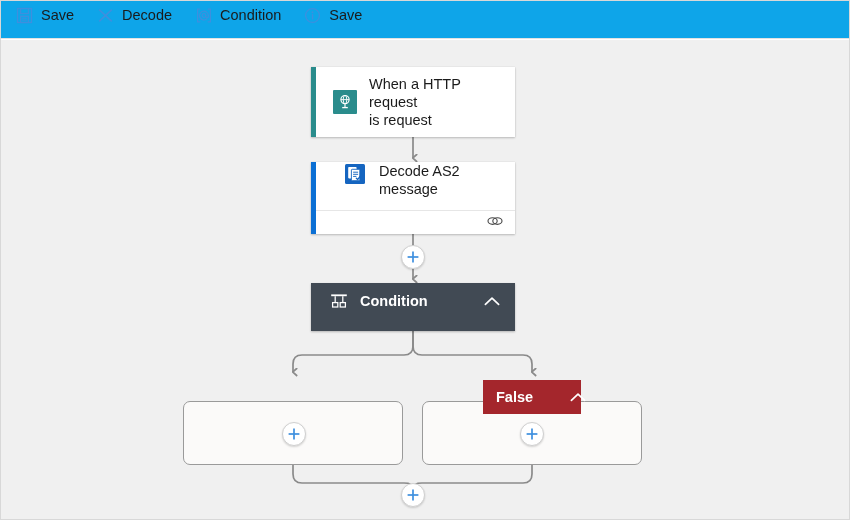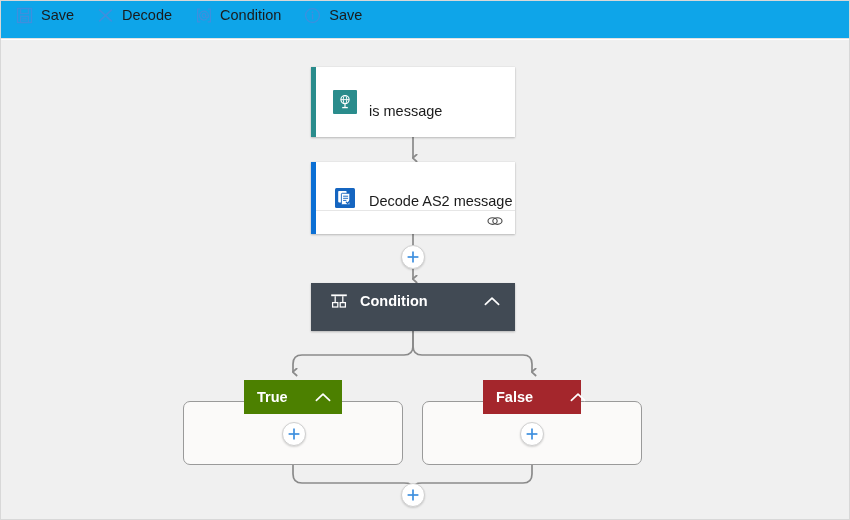--- a/index.html
+++ b/index.html
@@ -91,21 +91,21 @@
   
   #node-trigger{left:310px;top:27px;width:204px;height:70px;}
   #node-trigger .accent{background:#2A8C8C;}
   #node-trigger .node-icon{background:#2A8C8C;}
   #node-trigger .node-title{width:140px;}
 
   
   #node-decode{left:310px;top:122px;width:204px;height:72px;}
   #node-decode .accent{background:#0B6FD4;}
   #node-decode .node-body{
-    height:48px;display:flex;align-items:flex-end;padding-left:22px;box-sizing:border-box;
+    height:48px;display:flex;align-items:flex-start;padding-left:32px;box-sizing:border-box;
   }
   #node-decode .node-foot{
     height:24px;
     border-top:1px solid #e6e6e6;
     display:flex;align-items:center;justify-content:flex-end;
     padding-right:11px;
     box-sizing:border-box;
   }
 
   
@@ -251,22 +251,22 @@
         <span class="node-icon">
           <svg width="16" height="16" viewBox="0 0 16 16">
             <circle cx="8" cy="5.6" r="4.1" fill="none" stroke="#ffffff" stroke-width="1.15"></circle>
             <ellipse cx="8" cy="5.6" rx="1.8" ry="4.1" fill="none" stroke="#ffffff" stroke-width="0.9"></ellipse>
             <line x1="3.9" y1="5.6" x2="12.1" y2="5.6" stroke="#ffffff" stroke-width="0.9"></line>
             <line x1="8" y1="9.7" x2="8" y2="13.2" stroke="#ffffff" stroke-width="1.15"></line>
             <line x1="5.2" y1="13.6" x2="10.8" y2="13.6" stroke="#ffffff" stroke-width="1.3"></line>
           </svg>
         </span>
         <span class="node-title">
-          <br>
-          <span>is message</span>
+          <span>When a HTTP request</span><br>
+          <span>is request</span>
         </span>
       </div>
     </div>
 
     <div class="node" id="node-decode">
       <div class="accent"></div>
       <div class="node-body">
         <span class="node-icon">
           <svg width="24" height="24" viewBox="0 0 24 24">
             <rect x="2" y="2" width="20" height="20" rx="1.5" fill="#1565C0"></rect>
@@ -306,28 +306,20 @@
           <svg width="16" height="11" viewBox="0 0 16 11">
             <path d="M1.4 8.4 L8 2.2 L14.6 8.4" fill="none" stroke="#ffffff" stroke-width="1.7" stroke-linecap="round" stroke-linejoin="round"></path>
           </svg>
         </span>
       </div>
     </div>
 
     <div class="branch-box" id="branch-true-box"></div>
     <div class="branch-box" id="branch-false-box"></div>
 
-    <div class="branch-head" id="branch-true-head">
-      <span class="branch-label">True</span>
-      <span class="chev">
-        <svg width="16" height="11" viewBox="0 0 16 11">
-          <path d="M1.4 8.4 L8 2.2 L14.6 8.4" fill="none" stroke="#ffffff" stroke-width="1.7" stroke-linecap="round" stroke-linejoin="round"></path>
-        </svg>
-      </span>
-    </div>
 
     <div class="branch-head" id="branch-false-head">
       <span class="branch-label">False</span>
       <span class="chev">
         <svg width="16" height="11" viewBox="0 0 16 11">
           <path d="M1.4 8.4 L8 2.2 L14.6 8.4" fill="none" stroke="#ffffff" stroke-width="1.7" stroke-linecap="round" stroke-linejoin="round"></path>
         </svg>
       </span>
     </div>
 

